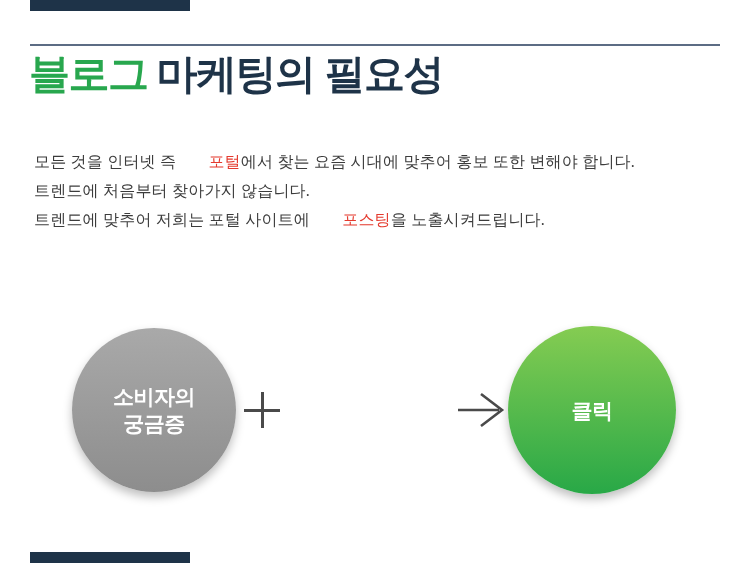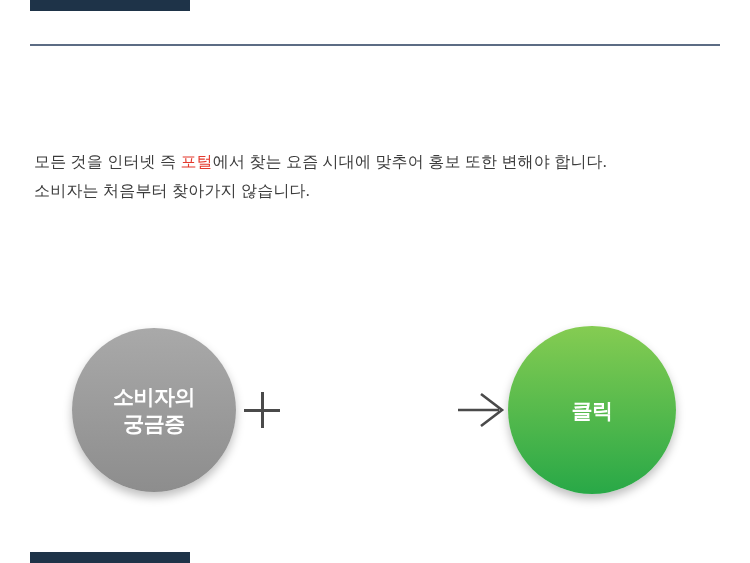--- a/index.html
+++ b/index.html
@@ -50,21 +50,21 @@
     width: 680px;
     font-family: "Liberation Serif", serif;
     font-size: 16px;
     color: var(--body-text, #3c3c3c);
   }
   .body-text p {
     margin: 0 0 12px 0;
     line-height: 17px;
     letter-spacing: 0.2px;
   }
-  .body-text .em { color: var(--highlight-red, #e4392d); }
+  .body-text .em { color: var(--highlight-red, #e4392d); margin-left: 28px; }
   .diagram {
     position: absolute;
     left: 0;
     top: 300px;
     width: 750px;
     height: 220px;
     padding-left: 36px;
   }
   .circle {
     position: absolute;
@@ -119,24 +119,28 @@
 </style>
 </head>
 <body>
 
 <div class="slide">
 
   <div class="accent-bar top"></div>
 
   <div class="rule"></div>
 
+  <h1 class="title">
+    <span class="t-green">블로그</span><span class="t-navy">마케팅의 필요성</span>
+  </h1>
 
   <div class="body-text">
     <p><span>모든 것을 인터넷 즉 </span><span class="em">포털</span><span>에서 찾는 요즘 시대에 맞추어 홍보 또한 변해야 합니다.</span></p>
-    <p><span>소비자는 처음부터 찾아가지 않습니다.</span></p>
+    <p><span>트렌드에 처음부터 찾아가지 않습니다.</span></p>
+    <p><span>트렌드에 맞추어 저희는 포털 사이트에 </span><span class="em">포스팅</span><span>을 노출시켜드립니다.</span></p>
   </div>
 
   <div class="diagram">
 
     <div class="circle c1" style="background: linear-gradient(rgb(169, 169, 169), rgb(141, 141, 141));">
       <span>소비자의</span>
       <span>궁금증</span>
     </div>
 
     <div class="plus-icon"></div>

